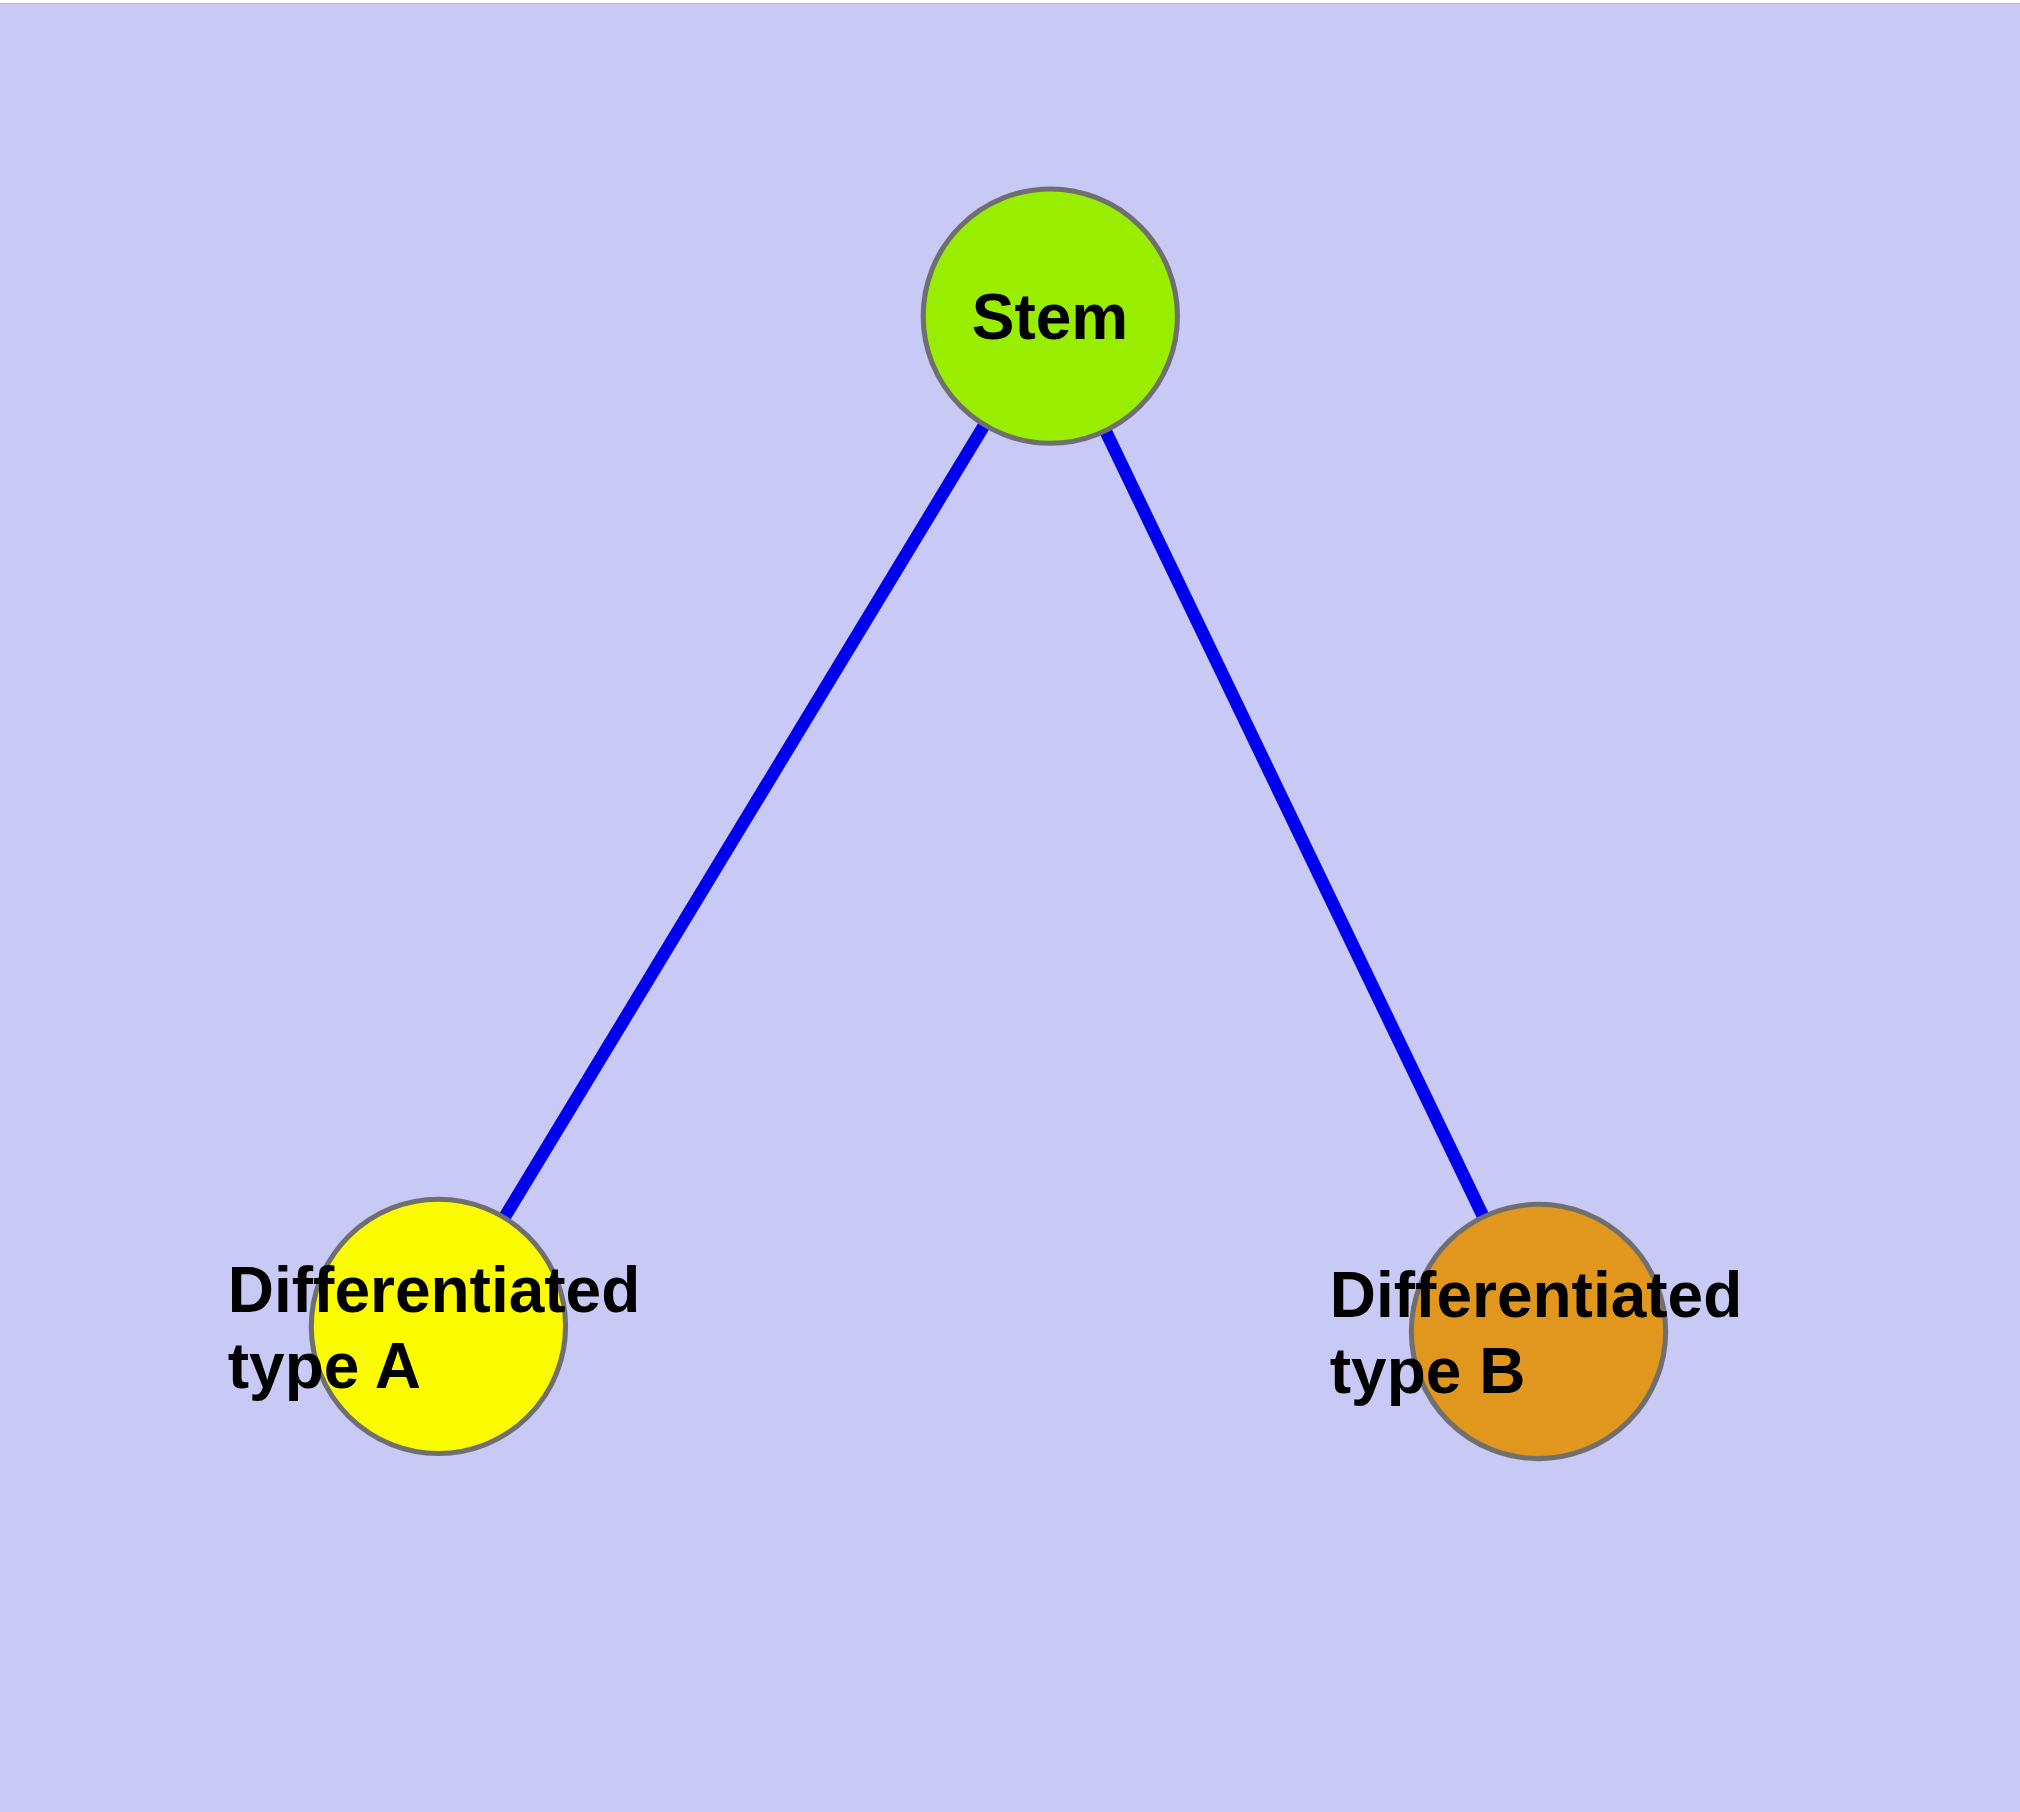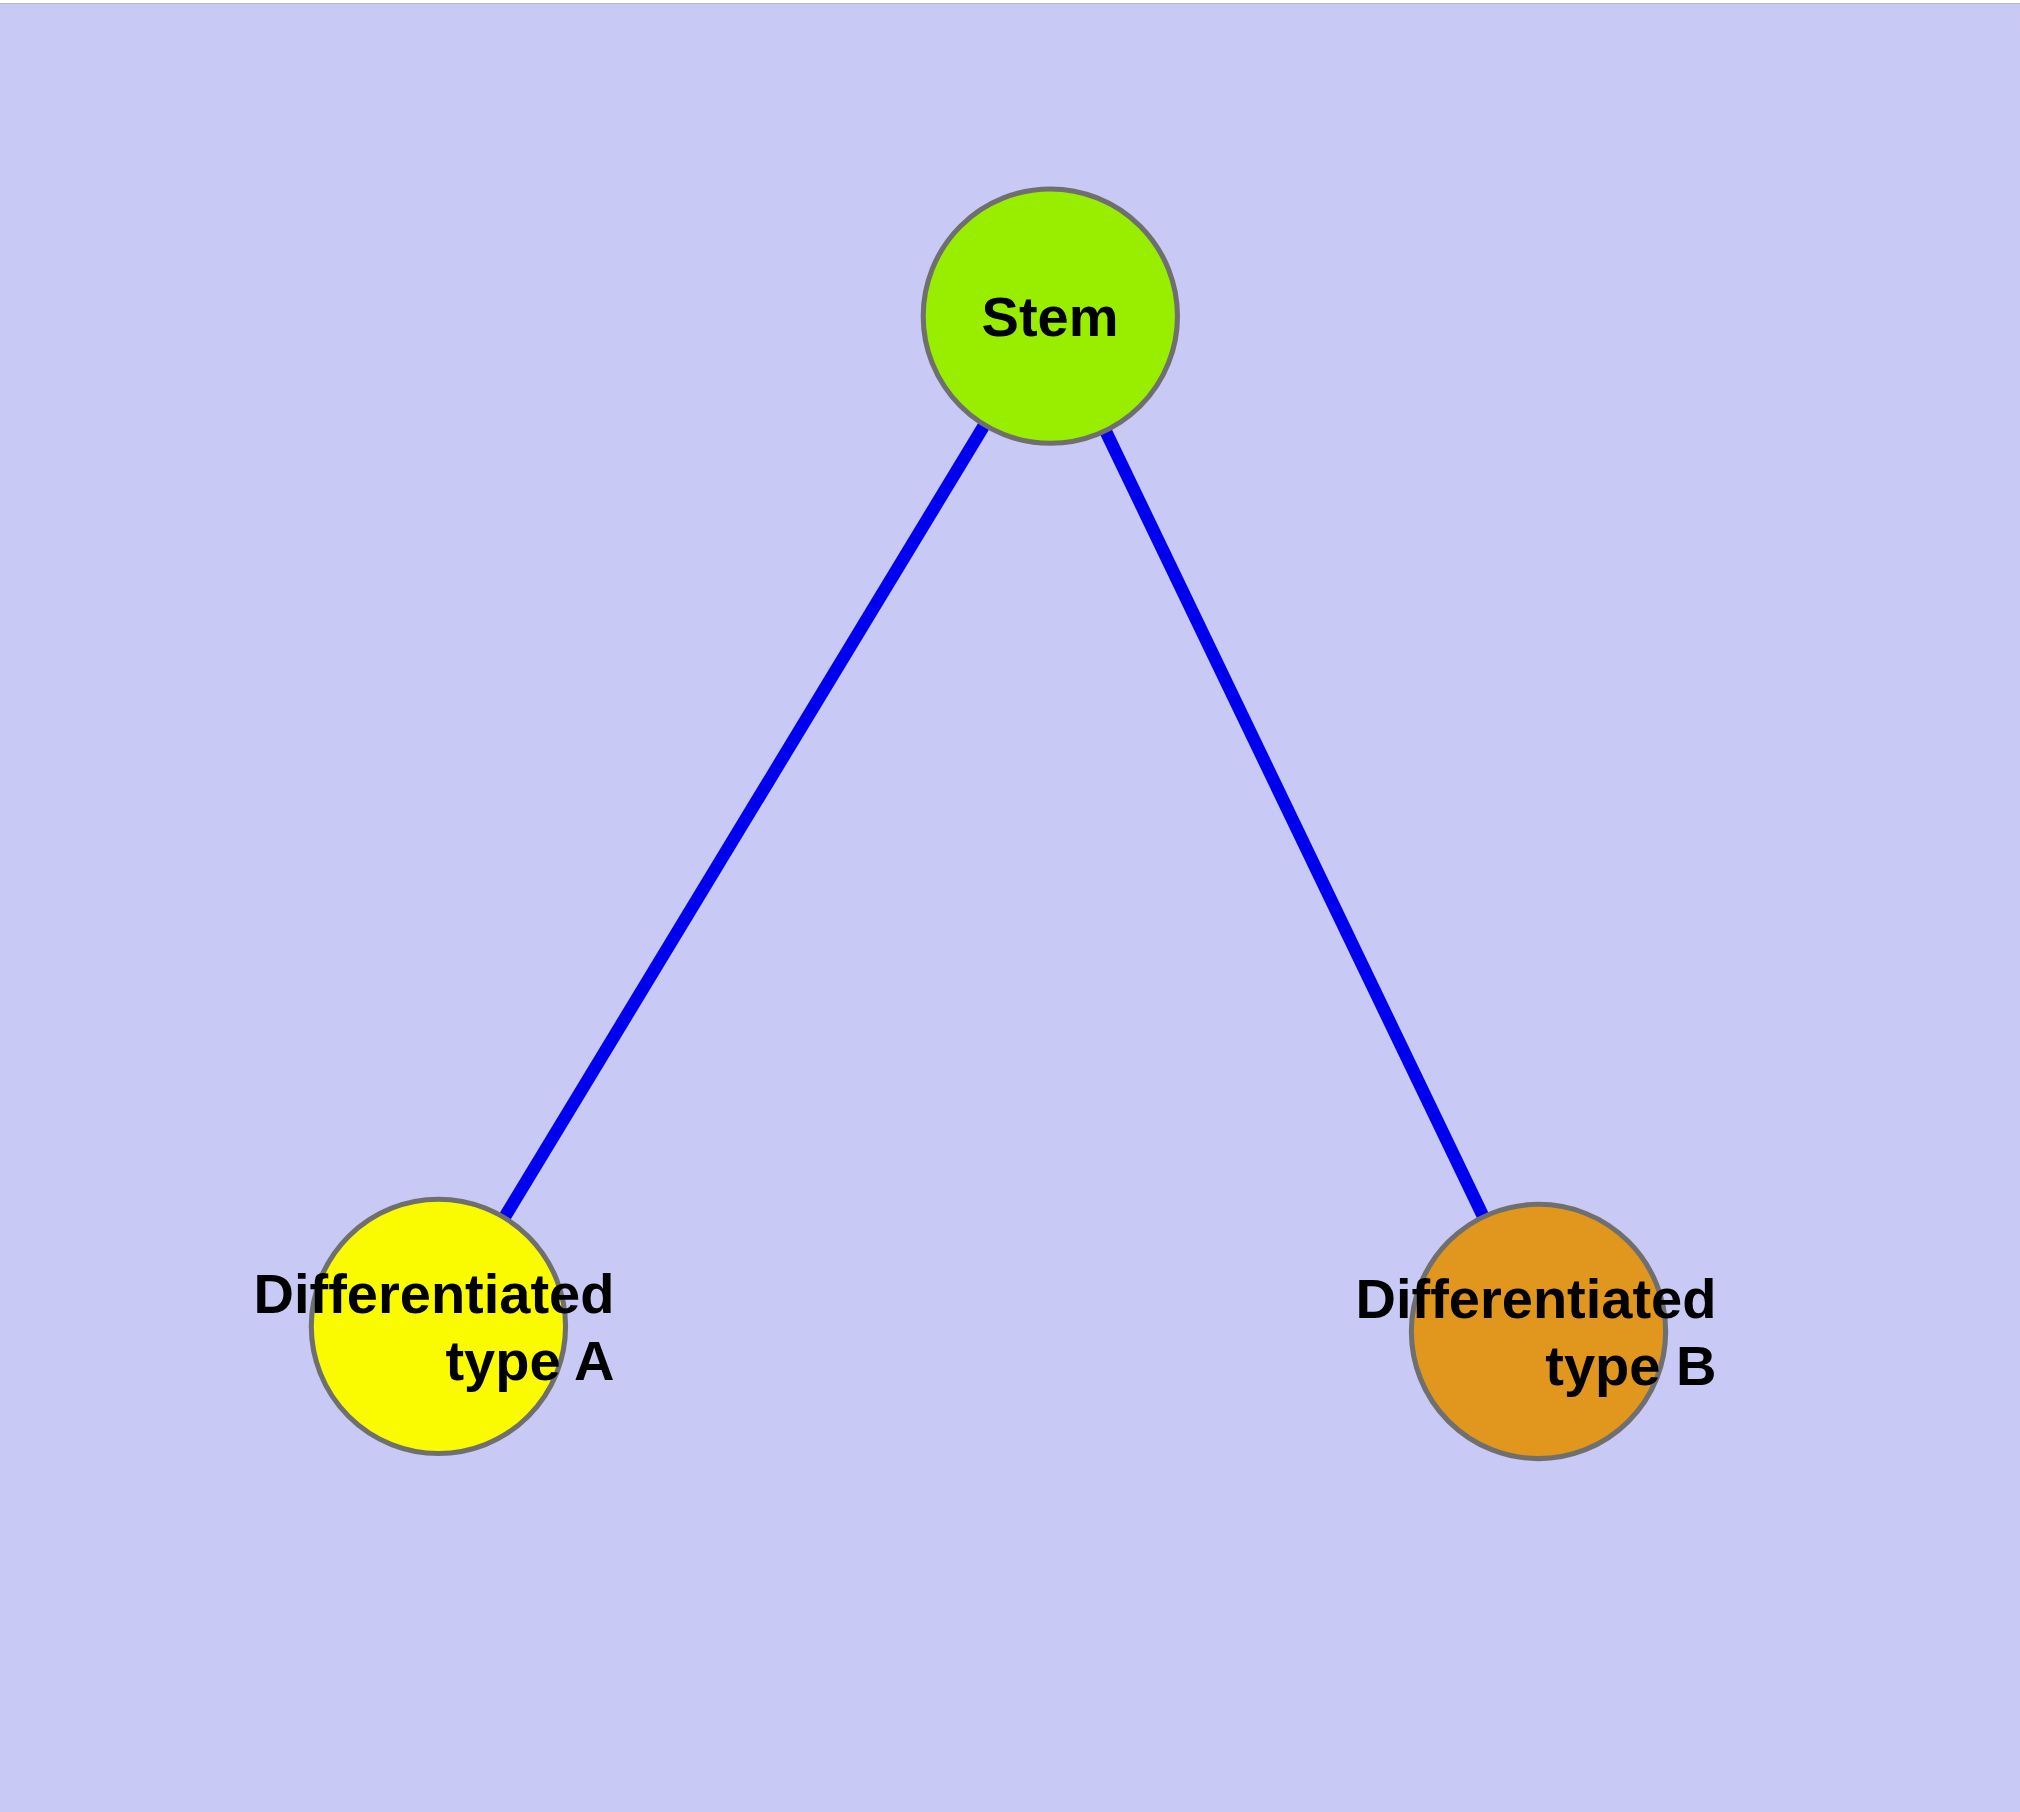--- a/index.html
+++ b/index.html
@@ -34,24 +34,24 @@
   .graph-svg line {
     stroke-width: 15;
     stroke-linecap: butt;
   }
   .graph-svg circle {
     stroke-width: 6;
   }
   .node-label {
     position: absolute;
     transform: translate(-50%, -50%);
-    font-size: 56px;
+    font-size: 64px;
     font-weight: bold;
     line-height: 1.19;
-    text-align: right;
+    text-align: left;
     white-space: pre-line;
     z-index: 2;
     letter-spacing: 0;
   }
   .label-stem   { left: 1050px; top: 317px; }
   .label-type-a { left: 434px;  top: 1328px; }
   .label-type-b { left: 1536px; top: 1333px; }
 </style>
 </head>
 <body>

